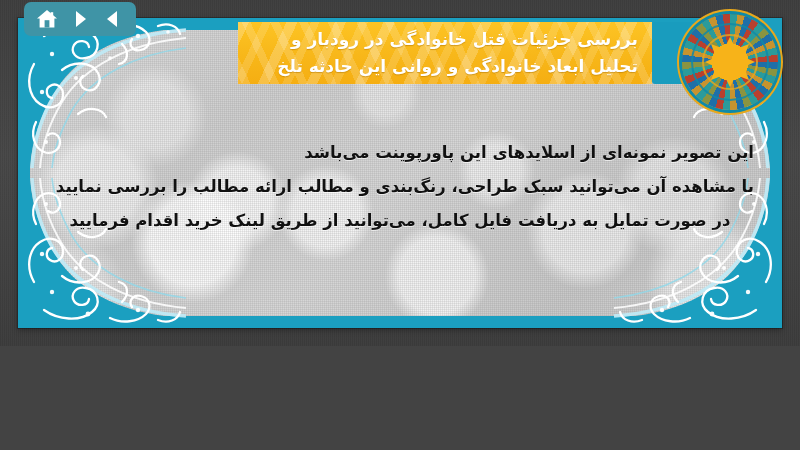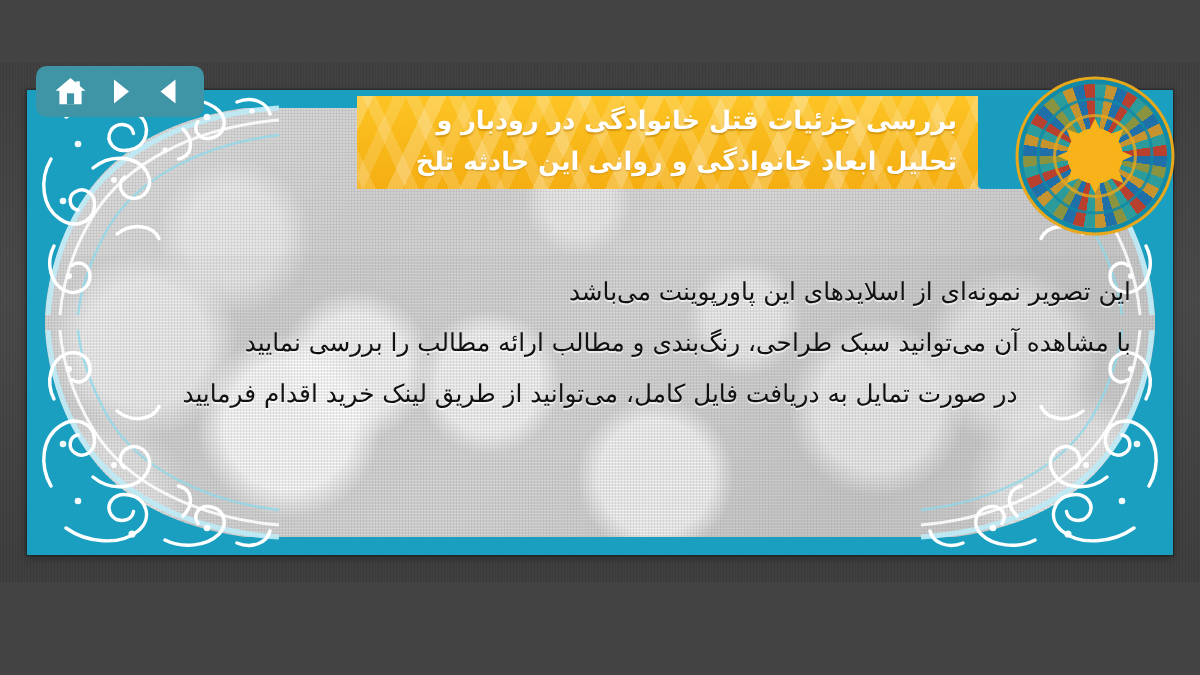--- a/index.html
+++ b/index.html
@@ -1,21 +1,21 @@
 <!DOCTYPE html>
 <html lang="fa" dir="rtl"><head>
 <meta charset="utf-8">
 <style>
   html,body{margin:0;padding:0;}
   body{
     width:800px;height:450px;overflow:hidden;
     background:#434343;
     font-family:"DejaVu Sans","Liberation Sans",sans-serif;
   }
-  .stage{position:relative;width:800px;height:346px;overflow:hidden;background:#ef4444;margin-top:42px;}
+  .stage{position:relative;width:800px;height:346px;overflow:hidden;background:#ef4444;}
 
   
   .backdrop{
     position:absolute;inset:0;
     background:
       repeating-linear-gradient(90deg, rgba(0,0,0,.05) 0 1px, rgba(255,255,255,.012) 1px 2px),
       linear-gradient(180deg,#3f3f3f 0%,#484848 45%,#3d3d3d 100%);
   }
 
   
@@ -150,21 +150,21 @@
 
   
   .body-text{
     position:absolute;right:46px;left:46px;top:136px;
     z-index:20;direction:rtl;text-align:right;
   }
   .body-line{
     color:#111;
     font-size:16.5px;
     line-height:34px;
-    font-weight:normal;
+    font-weight:bold;
     white-space:nowrap;
     text-shadow:0 1px 0 rgba(255,255,255,.6);
   }
   .body-line.l1{text-align:right;}
   .body-line.l2{text-align:right;}
   .body-line.l3{text-align:center;}
 </style>
 </head>
 <body>
 

